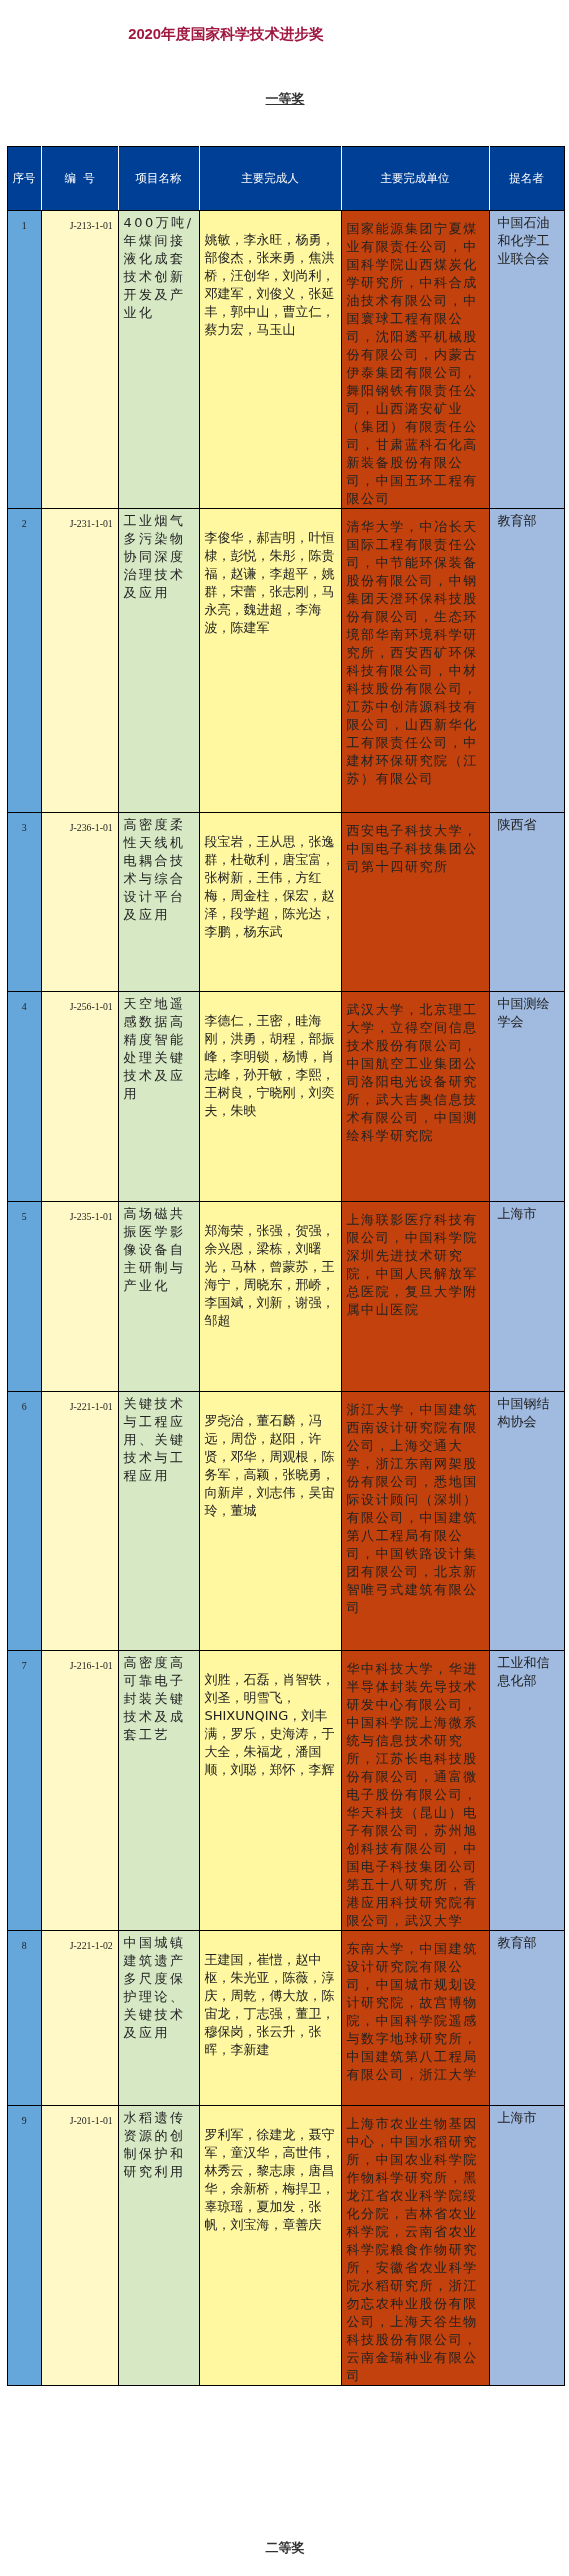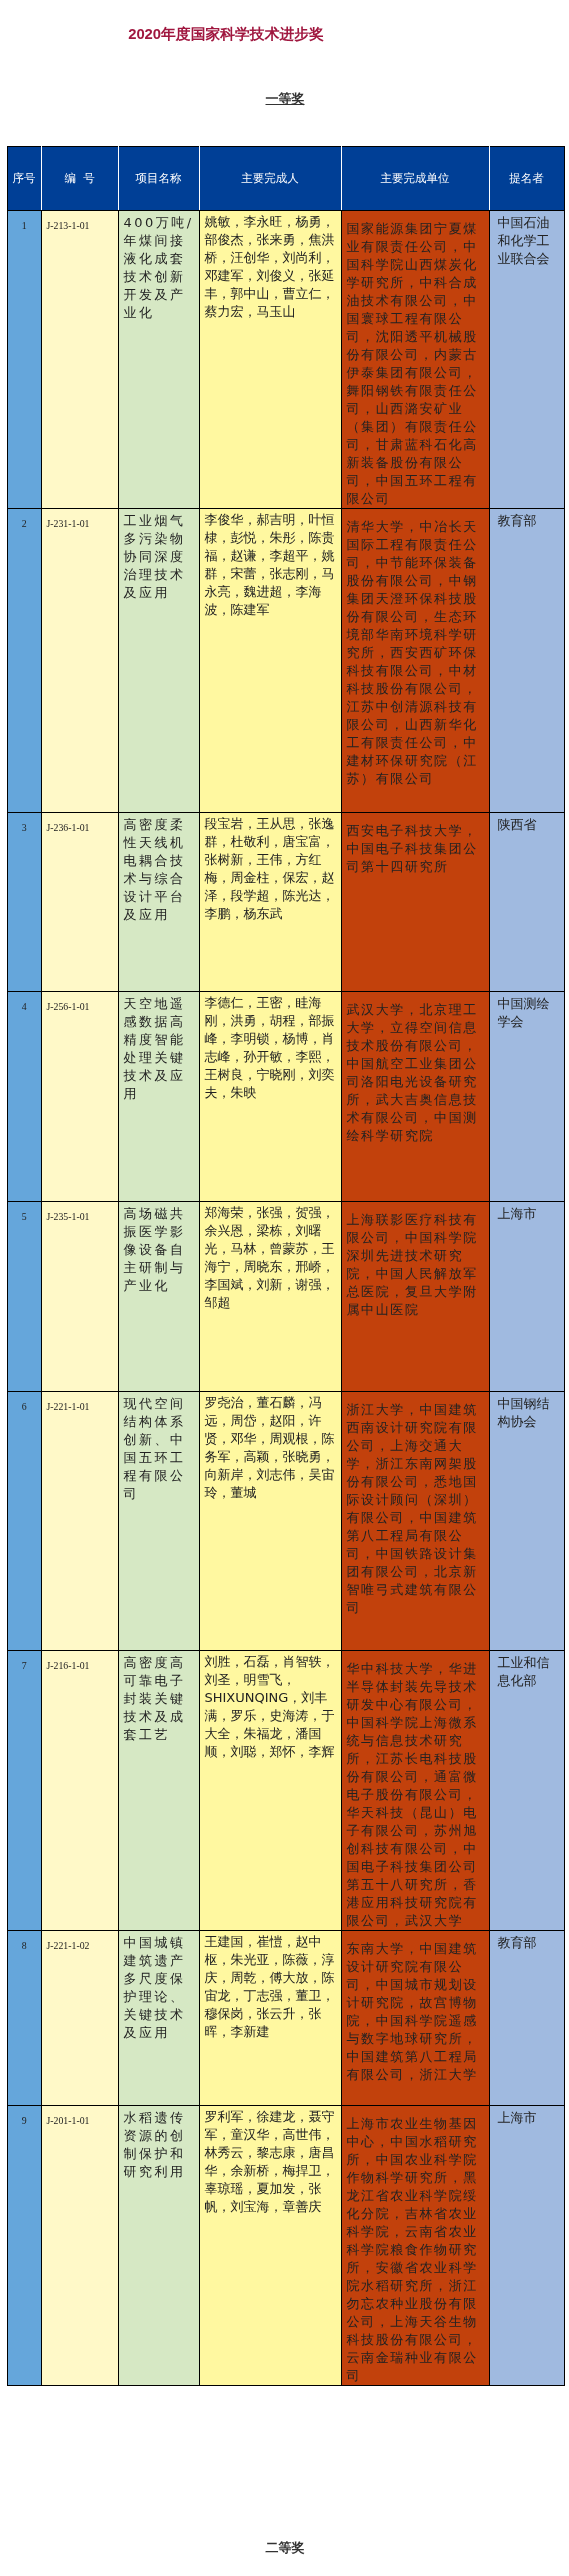--- a/index.html
+++ b/index.html
@@ -7,23 +7,23 @@
   .title { position: absolute; top: 24.6px; left: 0; width: 452px; text-align: center; color: #a0173f; font-size: 14.8px; font-weight: bold; font-family: "Liberation Sans", sans-serif; }
   .section { position: absolute; left: 0; width: 570px; text-align: center; color: #333333; font-size: 13px; font-weight: bold; }
   .sec1 { top: 90px; text-decoration: underline; }
   .sec2 { top: 2539px; }
   table { position: absolute; top: 146px; left: 6.6px; width: 557px; border-collapse: collapse; table-layout: fixed; }
   th { background: #003f96; color: #ffffff; font-weight: normal; font-size: 11.5px; height: 64px; border: 0.8px solid #ffffff; border-top: 1.6px solid #000; border-bottom: 1.6px solid #000; text-align: center; vertical-align: middle; }
   th:first-child { border-left: 1.6px solid #000; }
   th:last-child { border-right: 1.6px solid #000; margin-top: 21px; }
   td { border: 0.8px solid #000; vertical-align: top; font-size: 13px; line-height: 18px; color: #222; padding: 0 4.9px; }
   td.seq { background: #65a6db; text-align: center; font-family: "Liberation Serif", serif; font-size: 9.8px; padding-top: 4.9px; line-height: 19.7px; border-left: 1.6px solid #000; }
-  td.code { background: #fff9c8; text-align: left; font-family: "Liberation Serif", serif; font-size: 9.8px; padding-top: 4.9px; line-height: 19.7px; }
+  td.code { background: #fff9c8; text-align: right; font-family: "Liberation Serif", serif; font-size: 9.8px; padding-top: 4.9px; line-height: 19.7px; }
   td.proj { background: #d6e8c4; letter-spacing: 2.5px; padding-top: 2.5px; }
-  td.people { background: #fff8a0; padding-top: 2px; margin-top: 48px; }
+  td.people { background: #fff8a0; padding-top: 20px; margin-top: 48px; }
   td.units { background: #c2410c; letter-spacing: 1.6px; padding-top: 9px; }
   td.nom { background: #a0bae0; padding-top: 2.5px; padding-left: 8px; border-right: 1.6px solid #000; }
   tr:last-child td { border-bottom: 1.6px solid #000; }
 </style>
 </head>
 <body>
 
 <div class="title">2020年度国家科学技术进步奖</div>
 <div class="section sec1">一等奖</div>
 
@@ -83,21 +83,21 @@
         <td class="seq">5</td>
         <td class="code">J-235-1-01</td>
         <td class="proj">高场磁共振医学影像设备自主研制与产业化</td>
         <td class="people">郑海荣，张强，贺强，余兴恩，梁栋，刘曙光，马林，曾蒙苏，王海宁，周晓东，邢峤，李国斌，刘新，谢强，邹超</td>
         <td class="units">上海联影医疗科技有限公司，中国科学院深圳先进技术研究院，中国人民解放军总医院，复旦大学附属中山医院</td>
         <td class="nom">上海市</td>
       </tr>
       <tr style="height: 259px;">
         <td class="seq">6</td>
         <td class="code">J-221-1-01</td>
-        <td class="proj">现代空间结构体系创新、中国五环工程有限公司</td>
+        <td class="proj">关键技术与工程应用、关键技术与工程应用</td>
         <td class="people">罗尧治，董石麟，冯远，周岱，赵阳，许贤，邓华，周观根，陈务军，高颖，张晓勇，向新岸，刘志伟，吴宙玲，董城</td>
         <td class="units">浙江大学，中国建筑西南设计研究院有限公司，上海交通大学，浙江东南网架股份有限公司，悉地国际设计顾问（深圳）有限公司，中国建筑第八工程局有限公司，中国铁路设计集团有限公司，北京新智唯弓式建筑有限公司</td>
         <td class="nom">中国钢结构协会</td>
       </tr>
       <tr style="height: 279px;">
         <td class="seq">7</td>
         <td class="code">J-216-1-01</td>
         <td class="proj">高密度高可靠电子封装关键技术及成套工艺</td>
         <td class="people">刘胜，石磊，肖智轶，刘圣，明雪飞，SHIXUNQING，刘丰满，罗乐，史海涛，于大全，朱福龙，潘国顺，刘聪，郑怀，李辉</td>
         <td class="units">华中科技大学，华进半导体封装先导技术研发中心有限公司，中国科学院上海微系统与信息技术研究所，江苏长电科技股份有限公司，通富微电子股份有限公司，华天科技（昆山）电子有限公司，苏州旭创科技有限公司，中国电子科技集团公司第五十八研究所，香港应用科技研究院有限公司，武汉大学</td>

